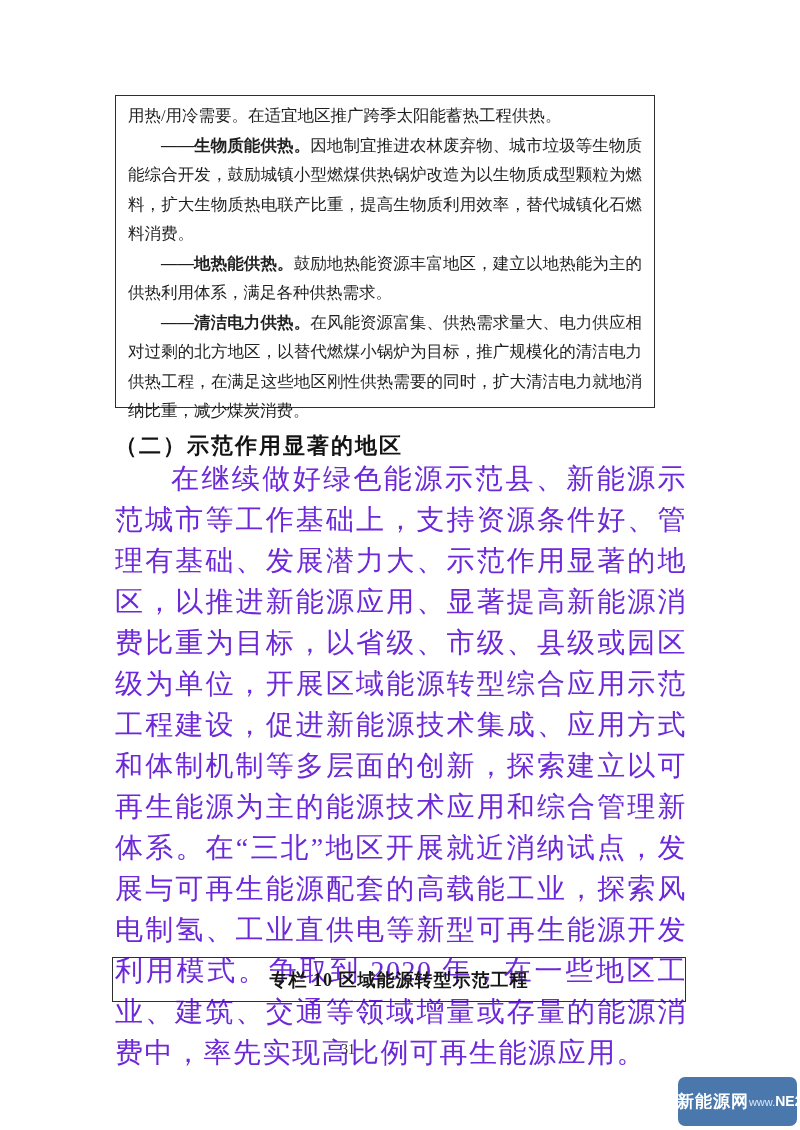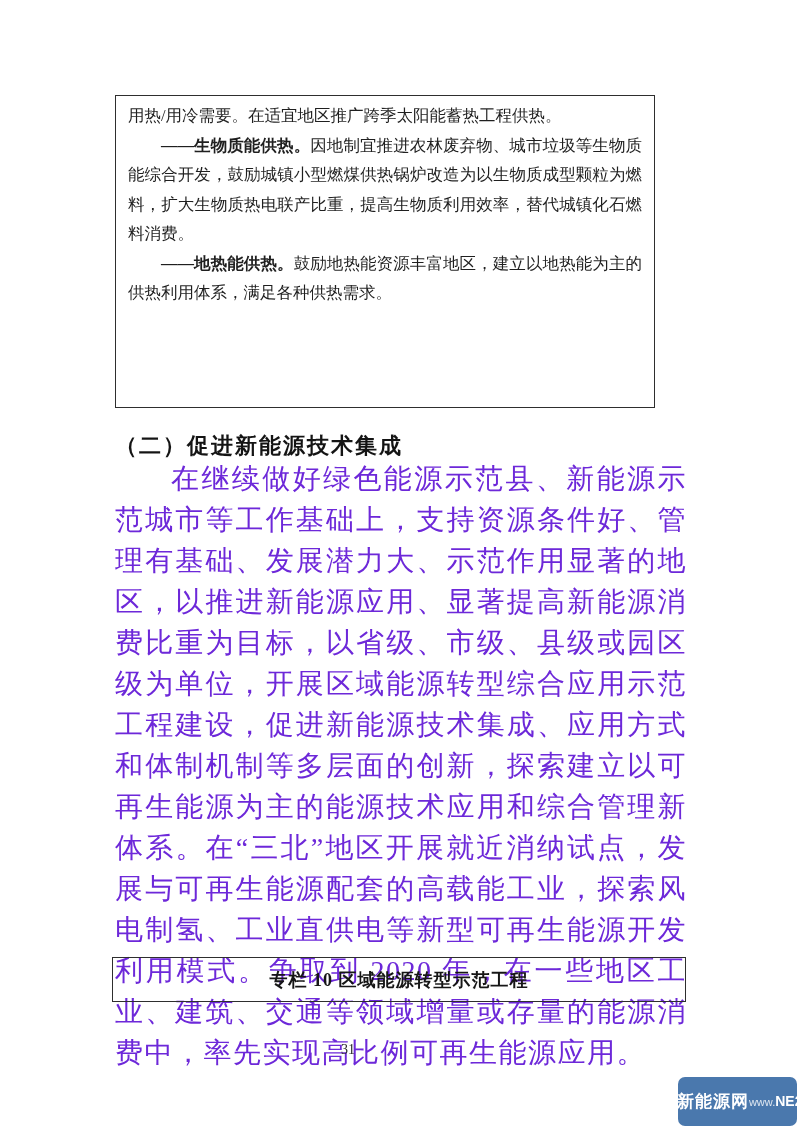--- a/index.html
+++ b/index.html
@@ -119,23 +119,24 @@
 </style>
 </head>
 <body>
 
 <div class="page">
 
   <div class="callout-box">
     <p class="no-indent"><span>用热/用冷需要。在适宜地区推广跨季太阳能蓄热工程供热。</span></p>
     <p><span class="lead-term">——生物质能供热。</span><span>因地制宜推进农林废弃物、城市垃圾等生物质能综合开发，鼓励城镇小型燃煤供热锅炉改造为以生物质成型颗粒为燃料，扩大生物质热电联产比重，提高生物质利用效率，替代城镇化石燃料消费。</span></p>
     <p><span class="lead-term">——地热能供热。</span><span>鼓励地热能资源丰富地区，建立以地热能为主的供热利用体系，满足各种供热需求。</span></p>
+    <p><span class="lead-term">——清洁电力供热。</span><span>在风能资源富集、供热需求量大、电力供应相对过剩的北方地区，以替代燃煤小锅炉为目标，推广规模化的清洁电力供热工程，在满足这些地区刚性供热需要的同时，扩大清洁电力就地消纳比重，减少煤炭消费。</span></p>
   </div>
 
-  <h2 class="section-heading">（二）促进新能源技术集成</h2>
+  <h2 class="section-heading">（二）示范作用显著的地区</h2>
 
   <p class="body-paragraph">在继续做好绿色能源示范县、新能源示范城市等工作基础上，支持资源条件好、管理有基础、发展潜力大、示范作用显著的地区，以推进新能源应用、显著提高新能源消费比重为目标，以省级、市级、县级或园区级为单位，开展区域能源转型综合应用示范工程建设，促进新能源技术集成、应用方式和体制机制等多层面的创新，探索建立以可再生能源为主的能源技术应用和综合管理新体系。在“三北”地区开展就近消纳试点，发展与可再生能源配套的高载能工业，探索风电制氢、工业直供电等新型可再生能源开发利用模式。争取到 2020 年，在一些地区工业、建筑、交通等领域增量或存量的能源消费中，率先实现高比例可再生能源应用。</p>
 
   <div class="column-box">
     <span class="column-title">专栏 10 区域能源转型示范工程</span>
   </div>
 
   <div class="page-number">31</div>
 
   <div class="site-logo" style="background: rgb(74, 120, 173);">

